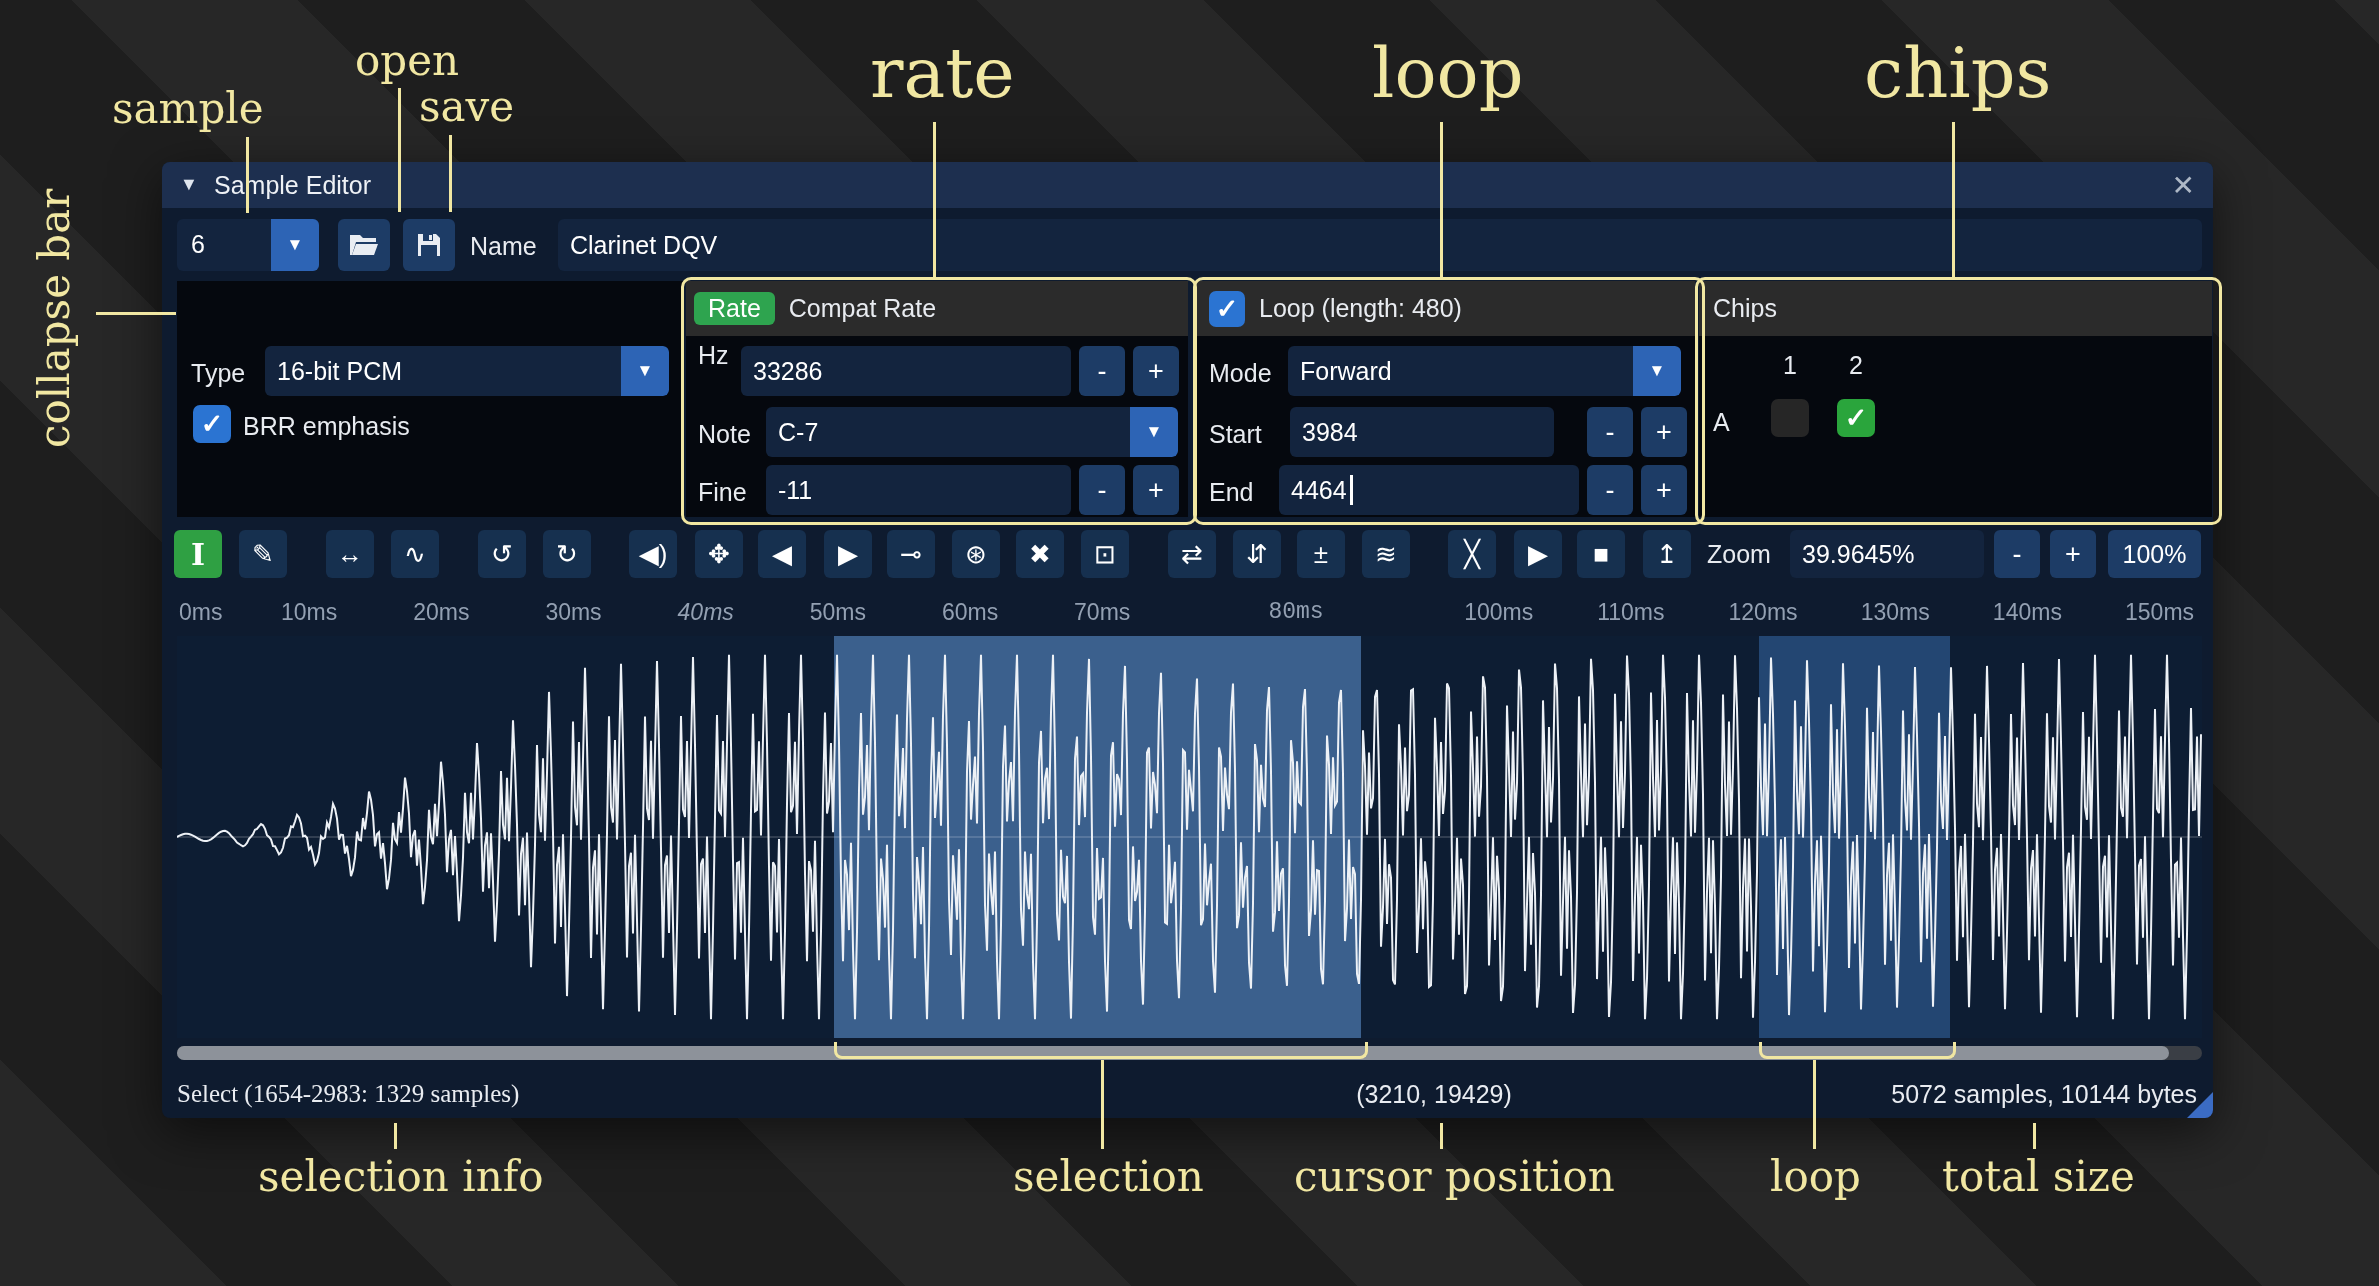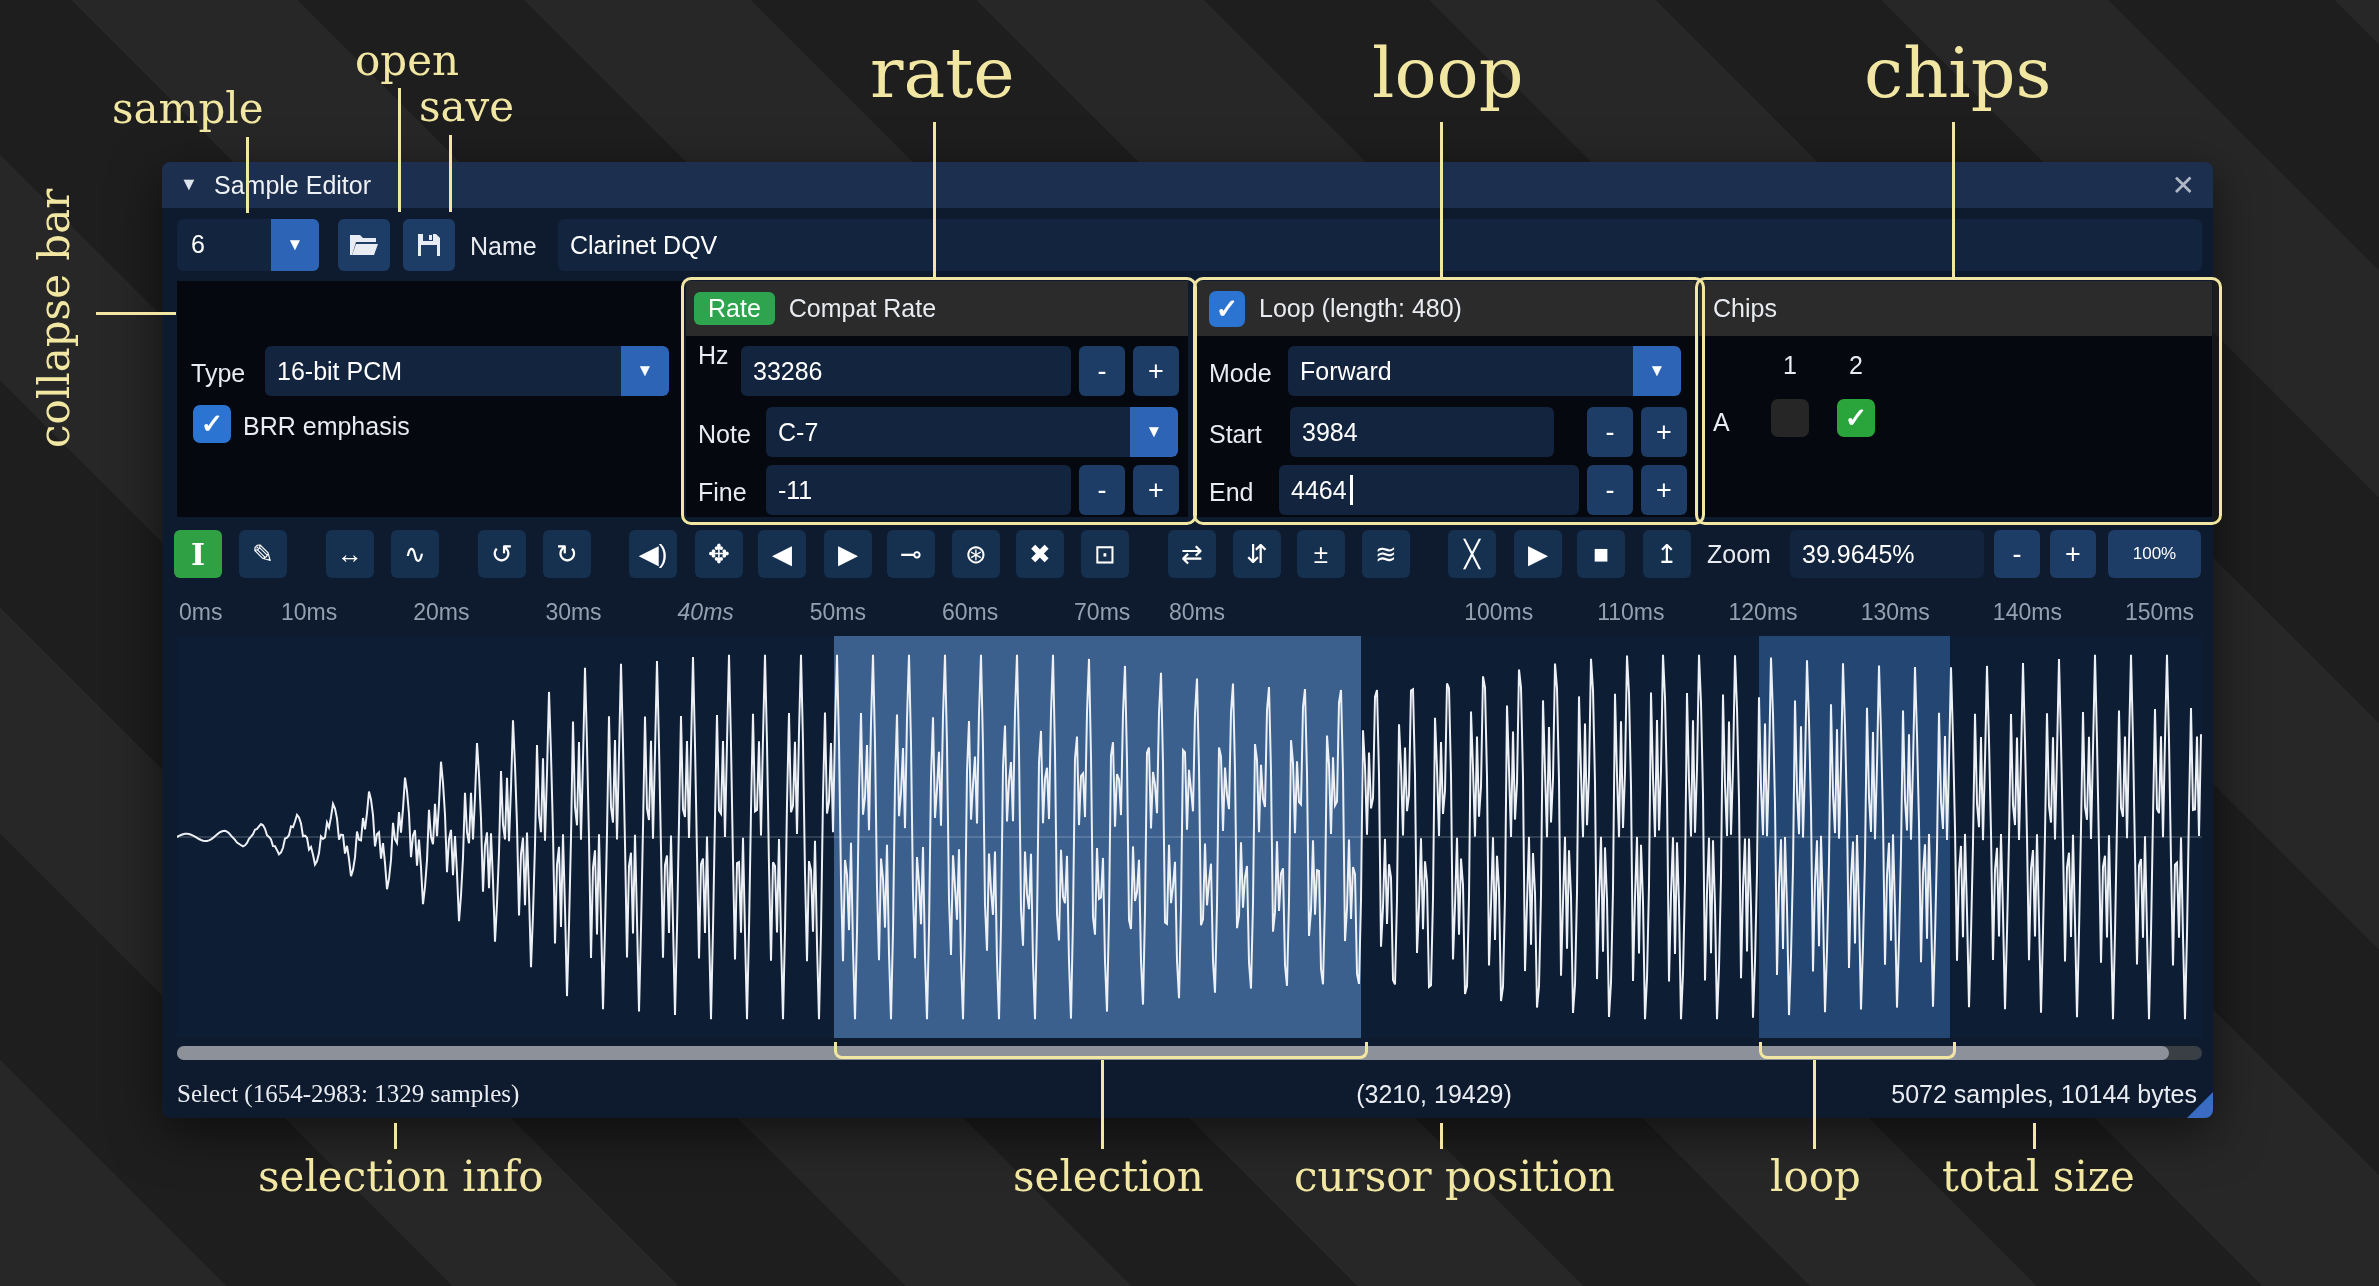--- a/index.html
+++ b/index.html
@@ -204,21 +204,21 @@
       </div>
     </div>
 
     <div id="toolbar">
       <span class="flbl" style="left:1545px;top:10px">Zoom</span>
       <div class="field" style="left:1628px;top:0;width:194px;height:48px">
         <span>39.9645%</span>
       </div>
       <div class="btn-dim" style="left:1832px;top:0;width:46px;height:48px">-</div>
       <div class="btn-dim" style="left:1888px;top:0;width:46px;height:48px">+</div>
-      <div class="btn-dim" style="left:1946px;top:0;width:93px;height:48px;font-size:17px">100%</div>
+      <div class="btn-dim" style="left:1946px;top:0;width:93px;height:48px;font-size:25px">100%</div>
     <div class="tb-btn sel serif" style="left: 12px;">I</div>
         <div class="tb-btn" style="left: 77px;">✎</div>
         <div class="tb-btn" style="left: 164px;">↔</div>
         <div class="tb-btn" style="left: 229px;">∿</div>
         <div class="tb-btn" style="left: 316px;">↺</div>
         <div class="tb-btn" style="left: 381px;">↻</div>
         <div class="tb-btn" style="left: 467px;">◀)</div>
         <div class="tb-btn" style="left: 533px;">✥</div>
         <div class="tb-btn" style="left: 596px;">◀</div>
         <div class="tb-btn" style="left: 662px;">▶</div>
@@ -238,21 +238,21 @@
 
     <div id="ruler">
         <span class="ruler-label" style="left: 17px;">0ms</span>
         <span class="ruler-label" style="left: 147.17px; transform: translateX(-50%);">10ms</span>
         <span class="ruler-label" style="left: 279.34px; transform: translateX(-50%);">20ms</span>
         <span class="ruler-label" style="left: 411.51px; transform: translateX(-50%);">30ms</span>
         <span class="ruler-label" style="left: 543.68px; transform: translateX(-50%); font-style: italic;">40ms</span>
         <span class="ruler-label" style="left: 675.85px; transform: translateX(-50%);">50ms</span>
         <span class="ruler-label" style="left: 808.02px; transform: translateX(-50%);">60ms</span>
         <span class="ruler-label" style="left: 940.19px; transform: translateX(-50%);">70ms</span>
-        <span class="ruler-label" style="left: 1035px; transform: translateX(-50%);">80ms</span>
+        <span class="ruler-label" style="left: 1134px; transform: translateX(-50%); font-family: Liberation Mono, monospace;">80ms</span>
         <span class="ruler-label" style="left: 1204.53px; transform: translateX(-50%); margin-top: 35px;">90ms</span>
         <span class="ruler-label" style="left: 1336.7px; transform: translateX(-50%);">100ms</span>
         <span class="ruler-label" style="left: 1468.87px; transform: translateX(-50%);">110ms</span>
         <span class="ruler-label" style="left: 1601.04px; transform: translateX(-50%);">120ms</span>
         <span class="ruler-label" style="left: 1733.21px; transform: translateX(-50%);">130ms</span>
         <span class="ruler-label" style="left: 1865.38px; transform: translateX(-50%);">140ms</span>
         <span class="ruler-label" style="left: 1997.55px; transform: translateX(-50%);">150ms</span>
       </div>
 
     <div id="wave">

